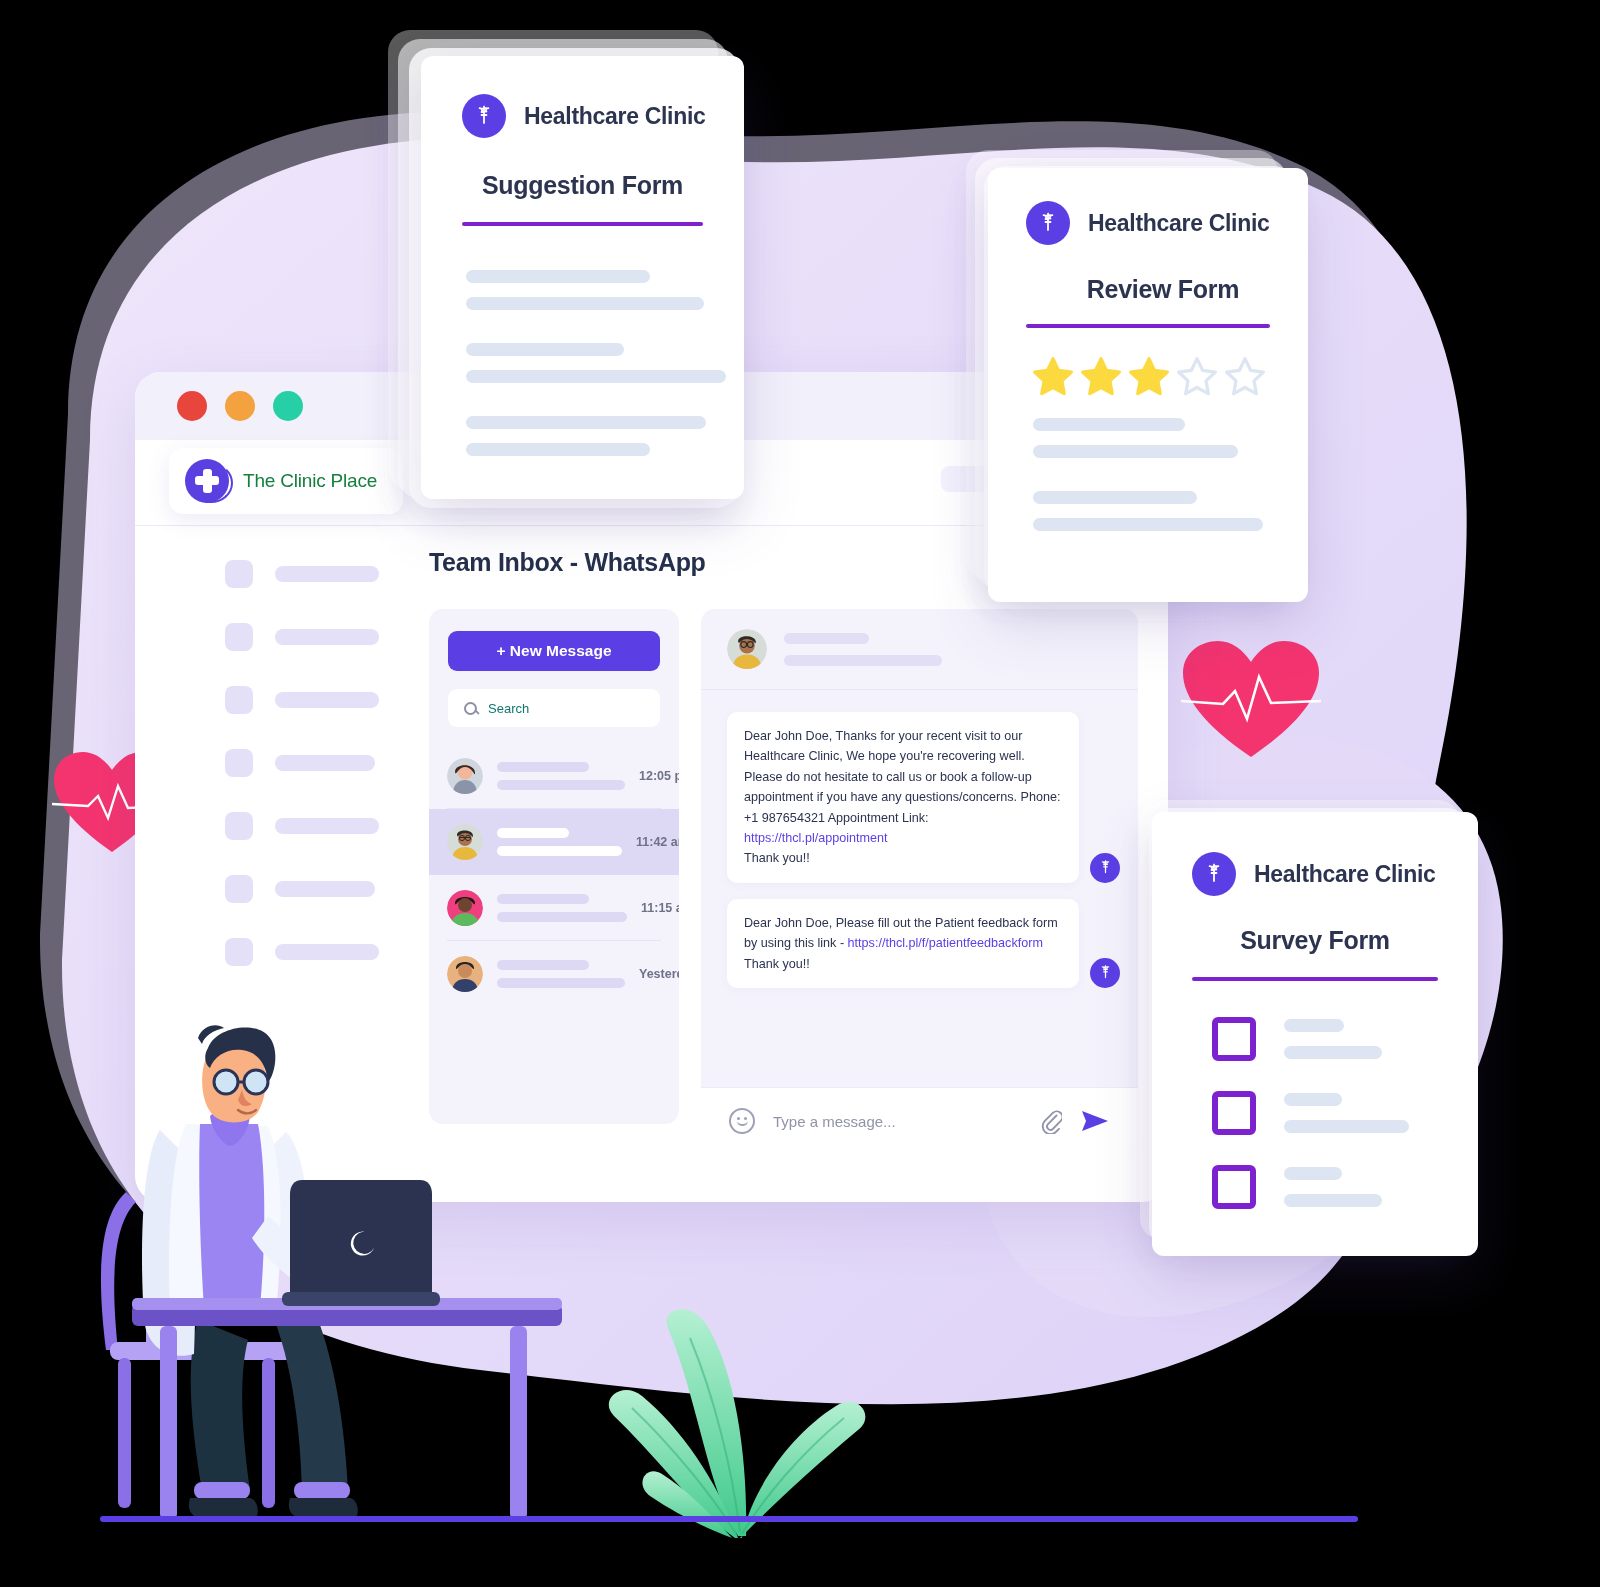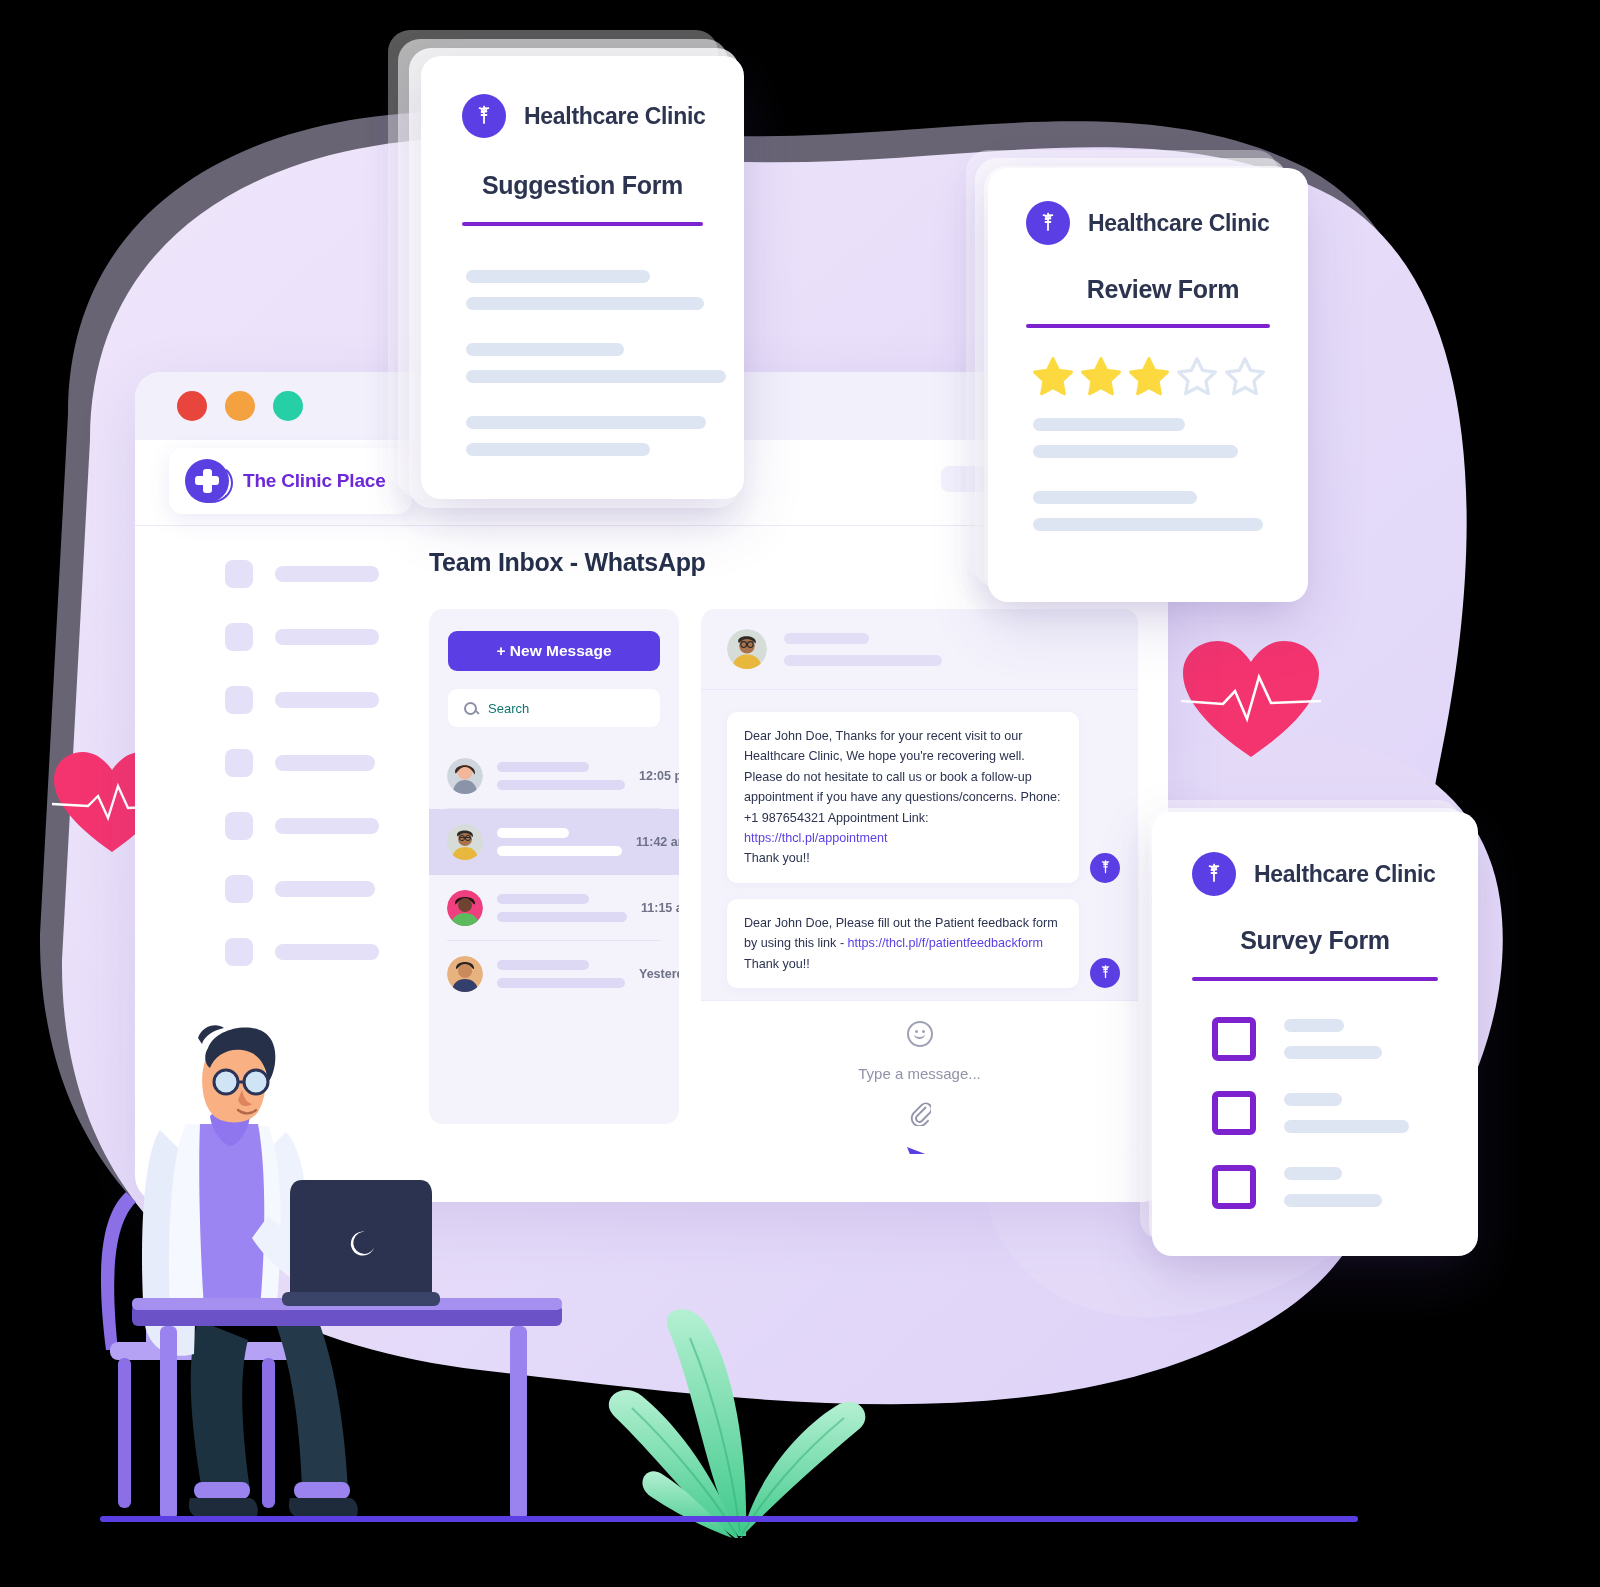--- a/index.html
+++ b/index.html
@@ -54,21 +54,21 @@
     position: absolute; background: #fff; border-radius: 3px;
   }
   .brand-logo .cross-v { width: 9px; height: 24px; left: 17.5px; top: 10px; }
   .brand-logo .cross-h { width: 24px; height: 9px; left: 10px; top: 17.5px; }
   .brand-logo .ring {
     position: absolute; left: 4px; top: 4px; width: 44px; height: 40px;
     border: 2.5px solid #5a40e0; border-radius: 50%;
     border-top-color: transparent; border-left-color: transparent;
   }
   .brand-name {
-    color: #6d28d9; font-weight: 700; font-size: 19px; letter-spacing: -.2px;
+    color: #15803d; font-weight: 400; font-size: 19px; letter-spacing: -.2px;
     white-space: nowrap;
   }
   .head-pill {
     position: absolute; right: 72px; top: 26px;
     width: 155px; height: 26px; border-radius: 8px; background: #f3f1fd;
   }
 
   .body-area { display: flex; height: 676px; padding-left: 44px; }
 
   
@@ -148,33 +148,33 @@
     max-width: 352px; font-size: 12.6px; line-height: 1.62; color: #2b3350;
     box-shadow: 0 2px 8px rgba(90,70,160,.05);
   }
   .bubble-out a { color: #5b3fe4; text-decoration: none; }
   .cad-badge {
     width: 30px; height: 30px; border-radius: 50%; background: #5b3fe4;
     flex: none; display: flex; align-items: center; justify-content: center;
   }
   .composer {
     background: #fff; display: flex; align-items: center; gap: 18px;
-    padding: 20px 28px; border-top: 1px solid #eeebf9; flex-direction: column;
+    padding: 20px 28px; border-top: 1px solid #eeebf9;
   }
   .smiley { width: 26px; height: 26px; border: 2px solid #9fa1b5; border-radius: 50%; position: relative; flex: none; }
   .smiley .e { position: absolute; width: 3px; height: 3px; border-radius: 50%; background: #9fa1b5; top: 7px; }
   .smiley .e.l { left: 6px; } .smiley .e.r { right: 6px; }
   .smiley .m { position: absolute; width: 11px; height: 5px; border-bottom: 2px solid #9fa1b5; border-radius: 0 0 9px 9px; left: 5.5px; bottom: 6px; }
   .type-ph { flex: 1; color: #9193a8; font-size: 15px; }
   .clip { width: 22px; height: 26px; flex: none; }
   .sendico { width: 30px; height: 26px; flex: none; }
 
   
   .card {
-    position: absolute; background: #fff; border-radius: 20px;
+    position: absolute; background: #fff; border-radius: 12px;
     box-shadow: 0 22px 58px rgba(86,64,150,.17);
   }
   .card-stack { position: absolute; }
   .card-stack .ghost {
     position: absolute; background: #fff; border-radius: 22px;
     box-shadow: 0 14px 30px rgba(110,95,170,.1);
   }
   .card-head { display: flex; align-items: center; gap: 18px; }
   .cad-circle { width: 44px; height: 44px; border-radius: 50%; background: #5b3fe4; display:flex;align-items:center;justify-content:center; flex:none;}
   .card-clinic { font-size: 23px; font-weight: 700; color: #2c3450; letter-spacing: -.3px; white-space: nowrap; }

